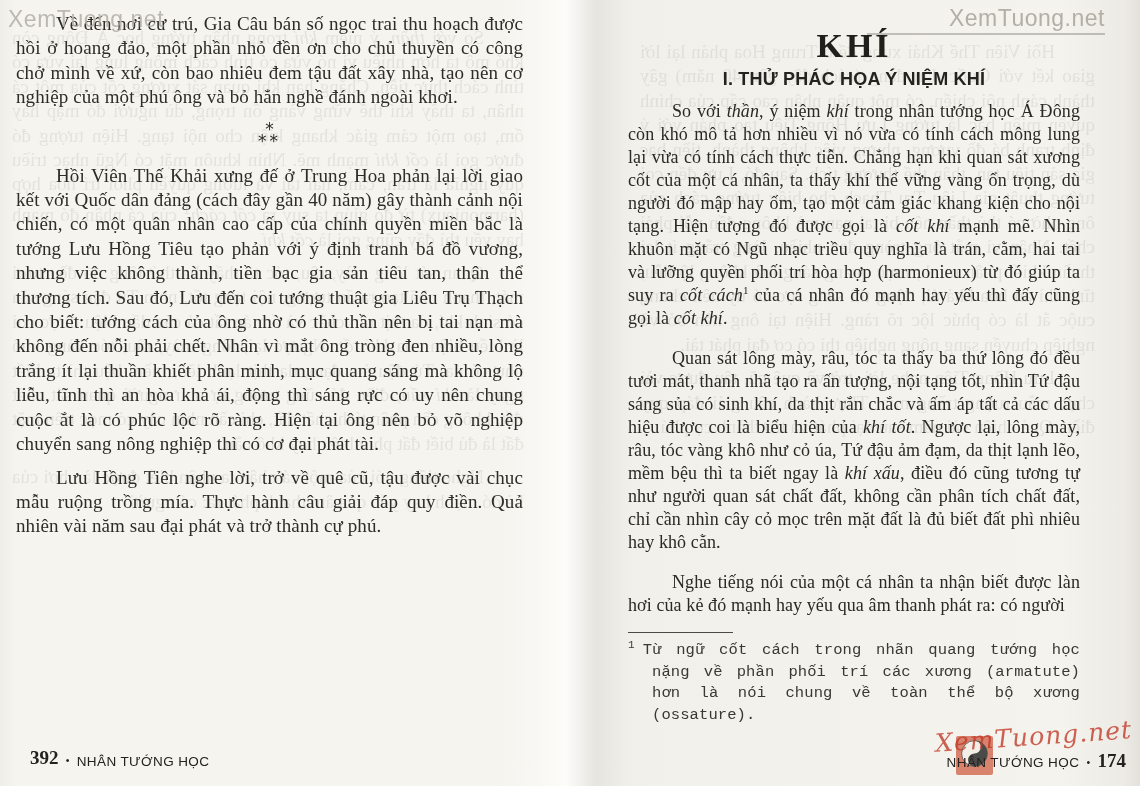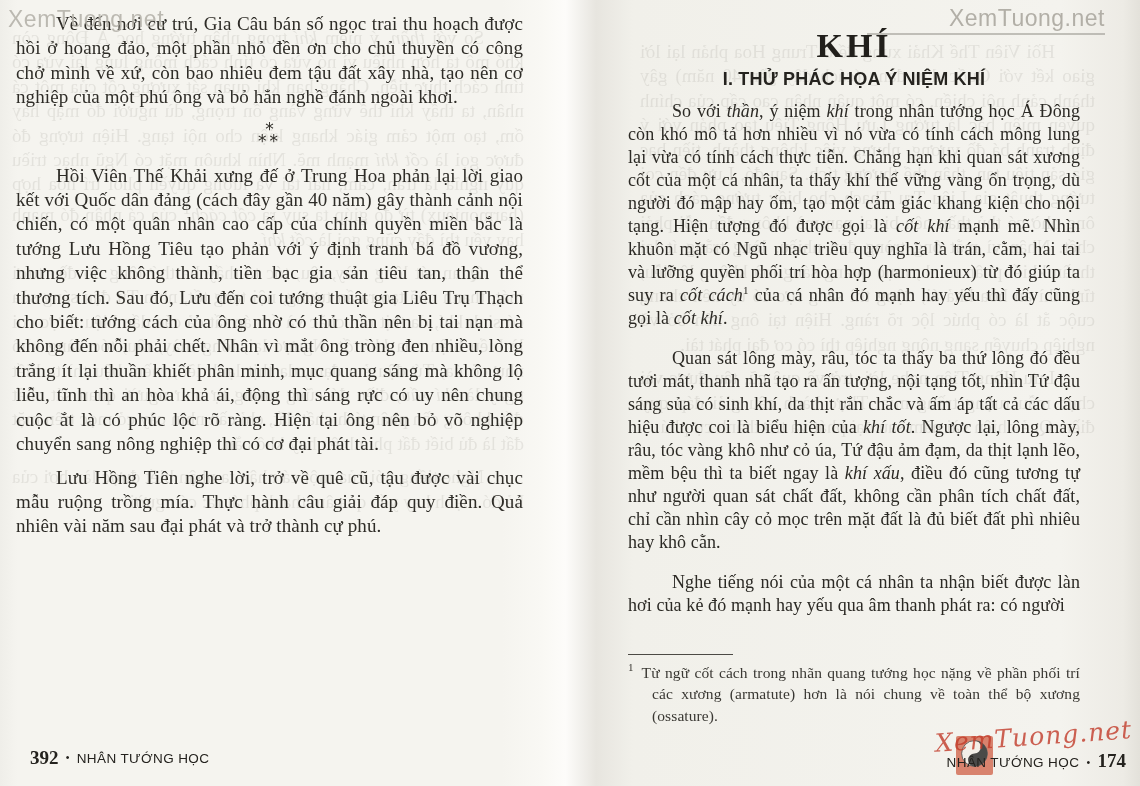--- a/index.html
+++ b/index.html
@@ -69,29 +69,29 @@
     line-height:22px;text-align:center;
   }
   .right-body p{margin:10px 0 0;text-indent:44px;}
   .right-body p + p{margin-top:17px;}
   .right-col i{font-style:italic;}
   .right-col sup,.footnote sup{font-size:11px;vertical-align:super;line-height:0;}
   
   .footnote{margin-top:auto;padding-bottom:14px;}
   .fn-rule{width:105px;border-top:1.6px solid #4c4a45;margin:0 0 7px;}
   .fn-text{
-    font-family:Liberation Serif, serif;
+    font-family:Liberation Mono, monospace;
     font-size:15.5px;line-height:21.5px;color:#3a3833;
     padding-left:24px;text-indent:-24px;text-align:justify;margin:0;
   }
   .fn-text sup{margin-right:8px;}
   
   .footer-left{
     position:absolute;z-index:4;left:30px;top:747px;white-space:nowrap;
-    display:inline-flex;align-items:center;gap:7px;color:#24221e;
+    display:inline-flex;align-items:flex-end;gap:7px;color:#24221e;
   }
   .footer-right{
     position:absolute;z-index:5;right:14px;top:750px;white-space:nowrap;
     display:inline-flex;align-items:baseline;gap:7px;color:#24221e;
   }
   .pgnum{font-family:"Liberation Serif",serif;font-weight:bold;font-size:19px;}
   .f-dot{font-size:12px;}
   .btitle{
     font-family:"Liberation Sans","DejaVu Sans",sans-serif;
     font-weight:normal;font-size:13.5px;letter-spacing:.4px;

